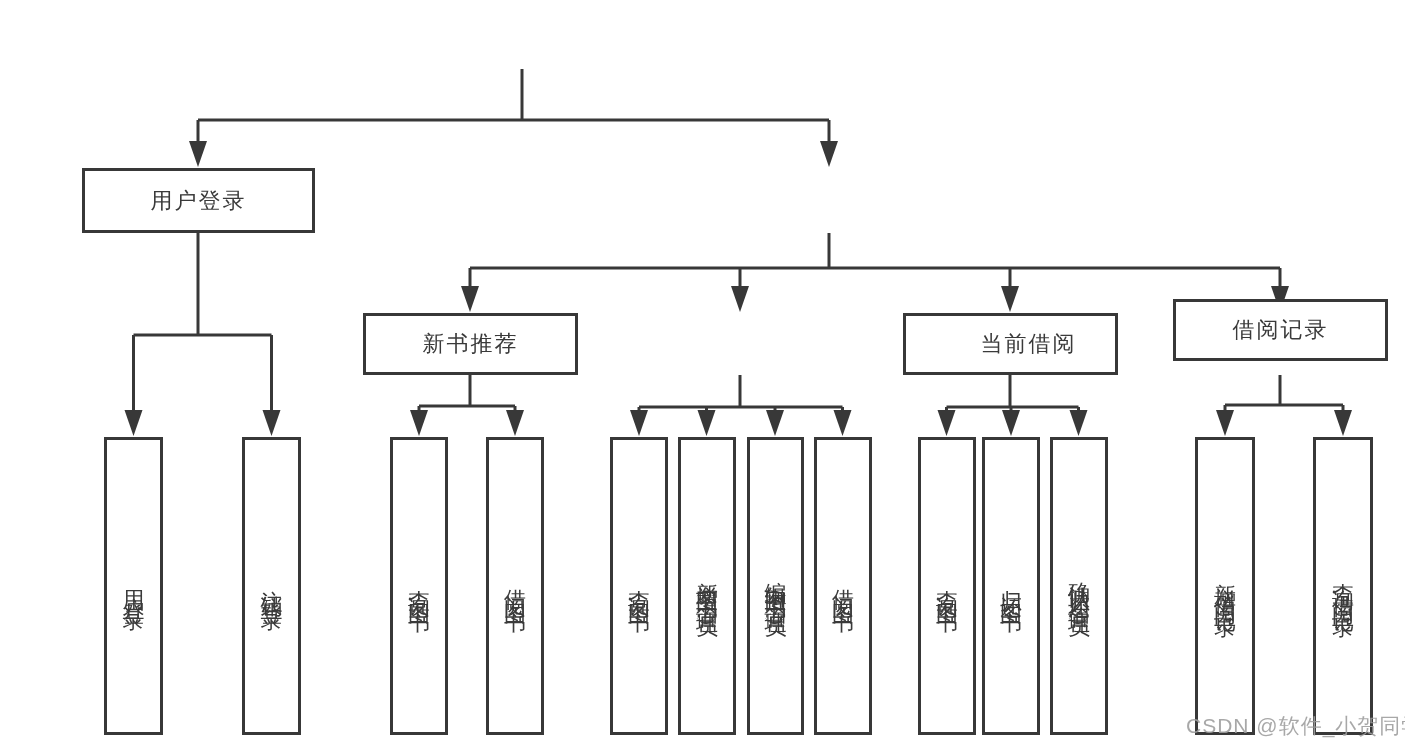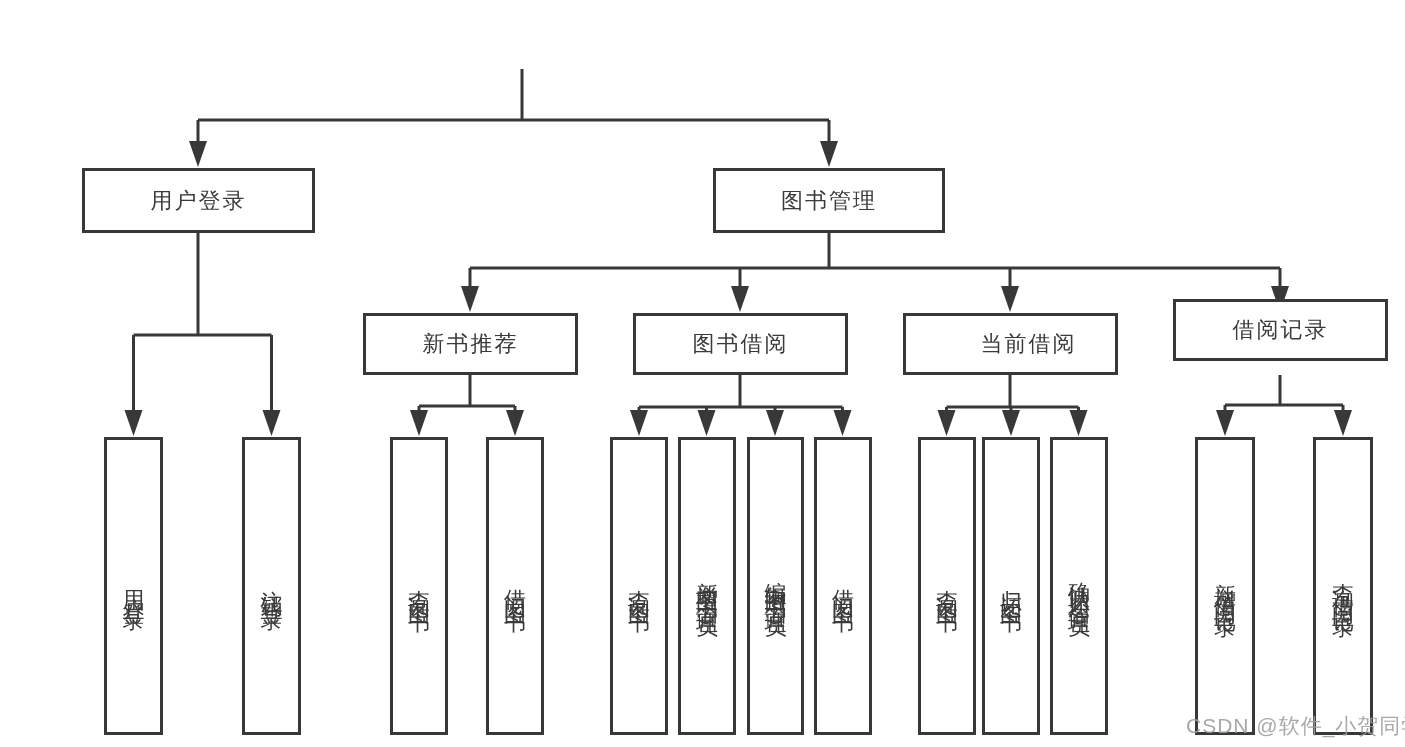--- a/index.html
+++ b/index.html
@@ -137,30 +137,24 @@
       <polygon points="1069.5,410 1087.5,410 1078.5,436"></polygon>
       <polygon points="1216,410 1234,410 1225,436"></polygon>
       <polygon points="1334,410 1352,410 1343,436"></polygon>
     </g>
   </svg>
 
 
   <div class="node" style="left:82px; top:168px; width:233px; height:65px;">
     <span>用户登录</span>
   </div>
-  <div class="node" style="left:713px; top:168px; width:232px; height:65px;">
-    <span>图书管理</span>
-  </div>
 
   <div class="node" style="left:363px; top:313px; width:215px; height:62px;">
     <span>新书推荐</span>
   </div>
-  <div class="node" style="left:633px; top:313px; width:215px; height:62px;">
-    <span>图书借阅</span>
-  </div>
   <div class="node" style="left:903px; top:313px; width:215px; height:62px;padding-left:36px;">
     <span>当前借阅</span>
   </div>
   <div class="node" style="left:1173px; top:299px; width:215px; height:62px;">
     <span>借阅记录</span>
   </div>
 
   <div class="leaf" style="left:104px; top:437px; width:59px; height:298px;">
     <span>用户登录</span>
   </div>

